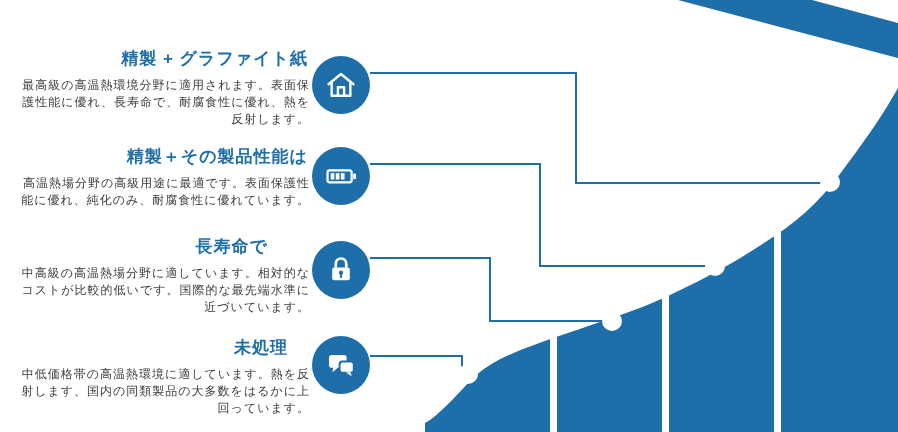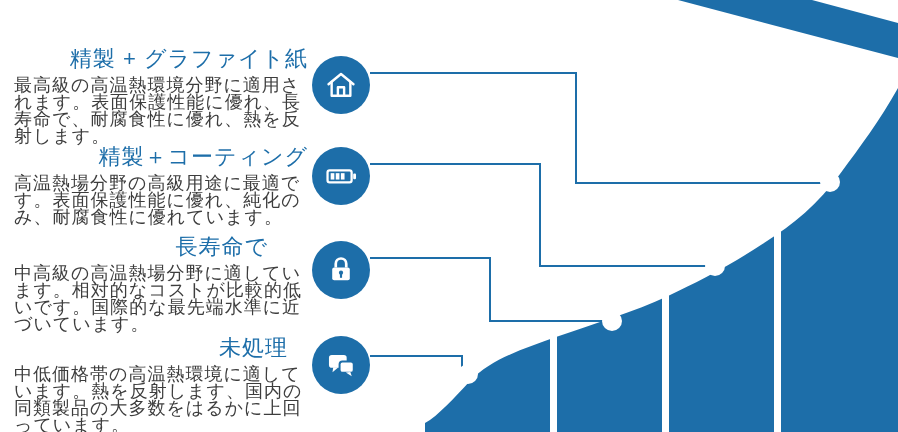--- a/index.html
+++ b/index.html
@@ -27,34 +27,34 @@
   .divider { fill: #ffffff; }
   .marker { fill: #ffffff; }
 
   .tier {
     position: absolute;
     left: 14px;
     width: 296px;
   }
   .tier .title {
     color: var(--accent);
-    font-weight: normal;
-    font-size: 22px;
+    font-weight: bold;
+    font-size: 17px;
     line-height: 26px;
     text-align: right;
     letter-spacing: 1px;
     white-space: nowrap;
   }
   .tier .desc {
     margin-top: 5px;
-    font-size: 18px;
+    font-size: 12px;
     line-height: 17px;
     letter-spacing: 1px;
     color: var(--text);
-    text-align: left;
+    text-align: right;
   }
   .tier-1 { top: 46px; }
   .tier-2 { top: 144px; }
   .tier-3 { top: 234px; }
   .tier-4 { top: 335px; }
   .tier-1 .title { padding-right: 2px; }
   .tier-2 .title { padding-right: 2px; }
   .tier-3 .title { padding-right: 42px; }
   .tier-4 .title { padding-right: 22px; }
 
@@ -106,21 +106,21 @@
     <circle class="marker" cx="830" cy="182" r="10"></circle>
 
     <polygon class="fill-accent" points="678,0 812,0 898,23 898,58"></polygon>
   </svg>
 
   <div class="tier tier-1">
     <div class="title">精製 + グラファイト紙</div>
     <div class="desc">最高級の高温熱環境分野に適用されます。表面保護性能に優れ、長寿命で、耐腐食性に優れ、熱を反射します。</div>
   </div>
   <div class="tier tier-2">
-    <div class="title">精製＋コーティング</div>
+    <div class="title">精製＋その製品性能は</div>
     <div class="desc">高温熱場分野の高級用途に最適です。表面保護性能に優れ、純化のみ、耐腐食性に優れています。</div>
   </div>
   <div class="tier tier-3">
     <div class="title">長寿命で</div>
     <div class="desc">中高級の高温熱場分野に適しています。相対的なコストが比較的低いです。国際的な最先端水準に近づいています。</div>
   </div>
   <div class="tier tier-4">
     <div class="title">未処理</div>
     <div class="desc">中低価格帯の高温熱環境に適しています。熱を反射します、国内の同類製品の大多数をはるかに上回っています。</div>
   </div>

